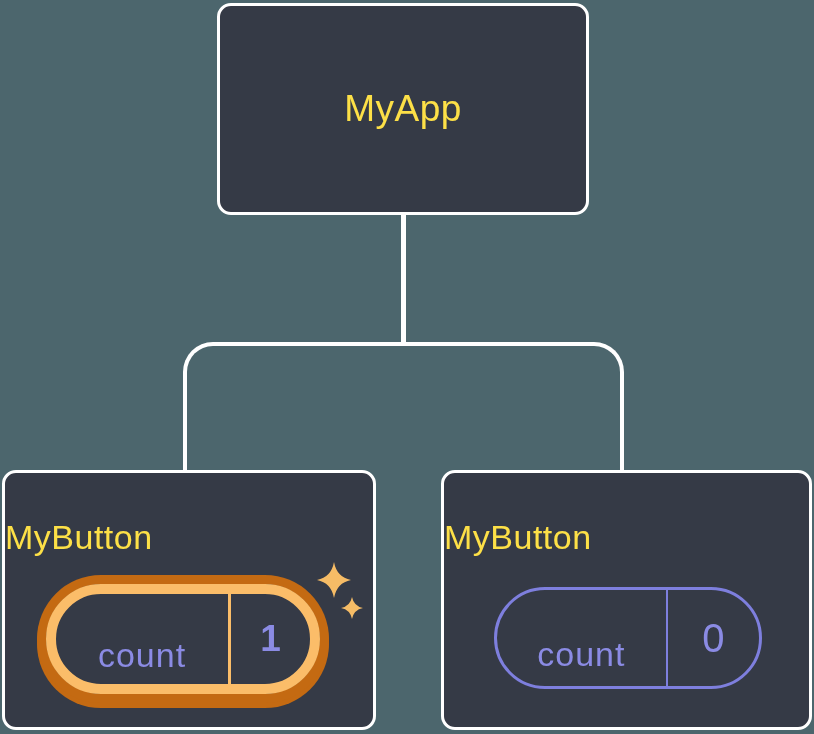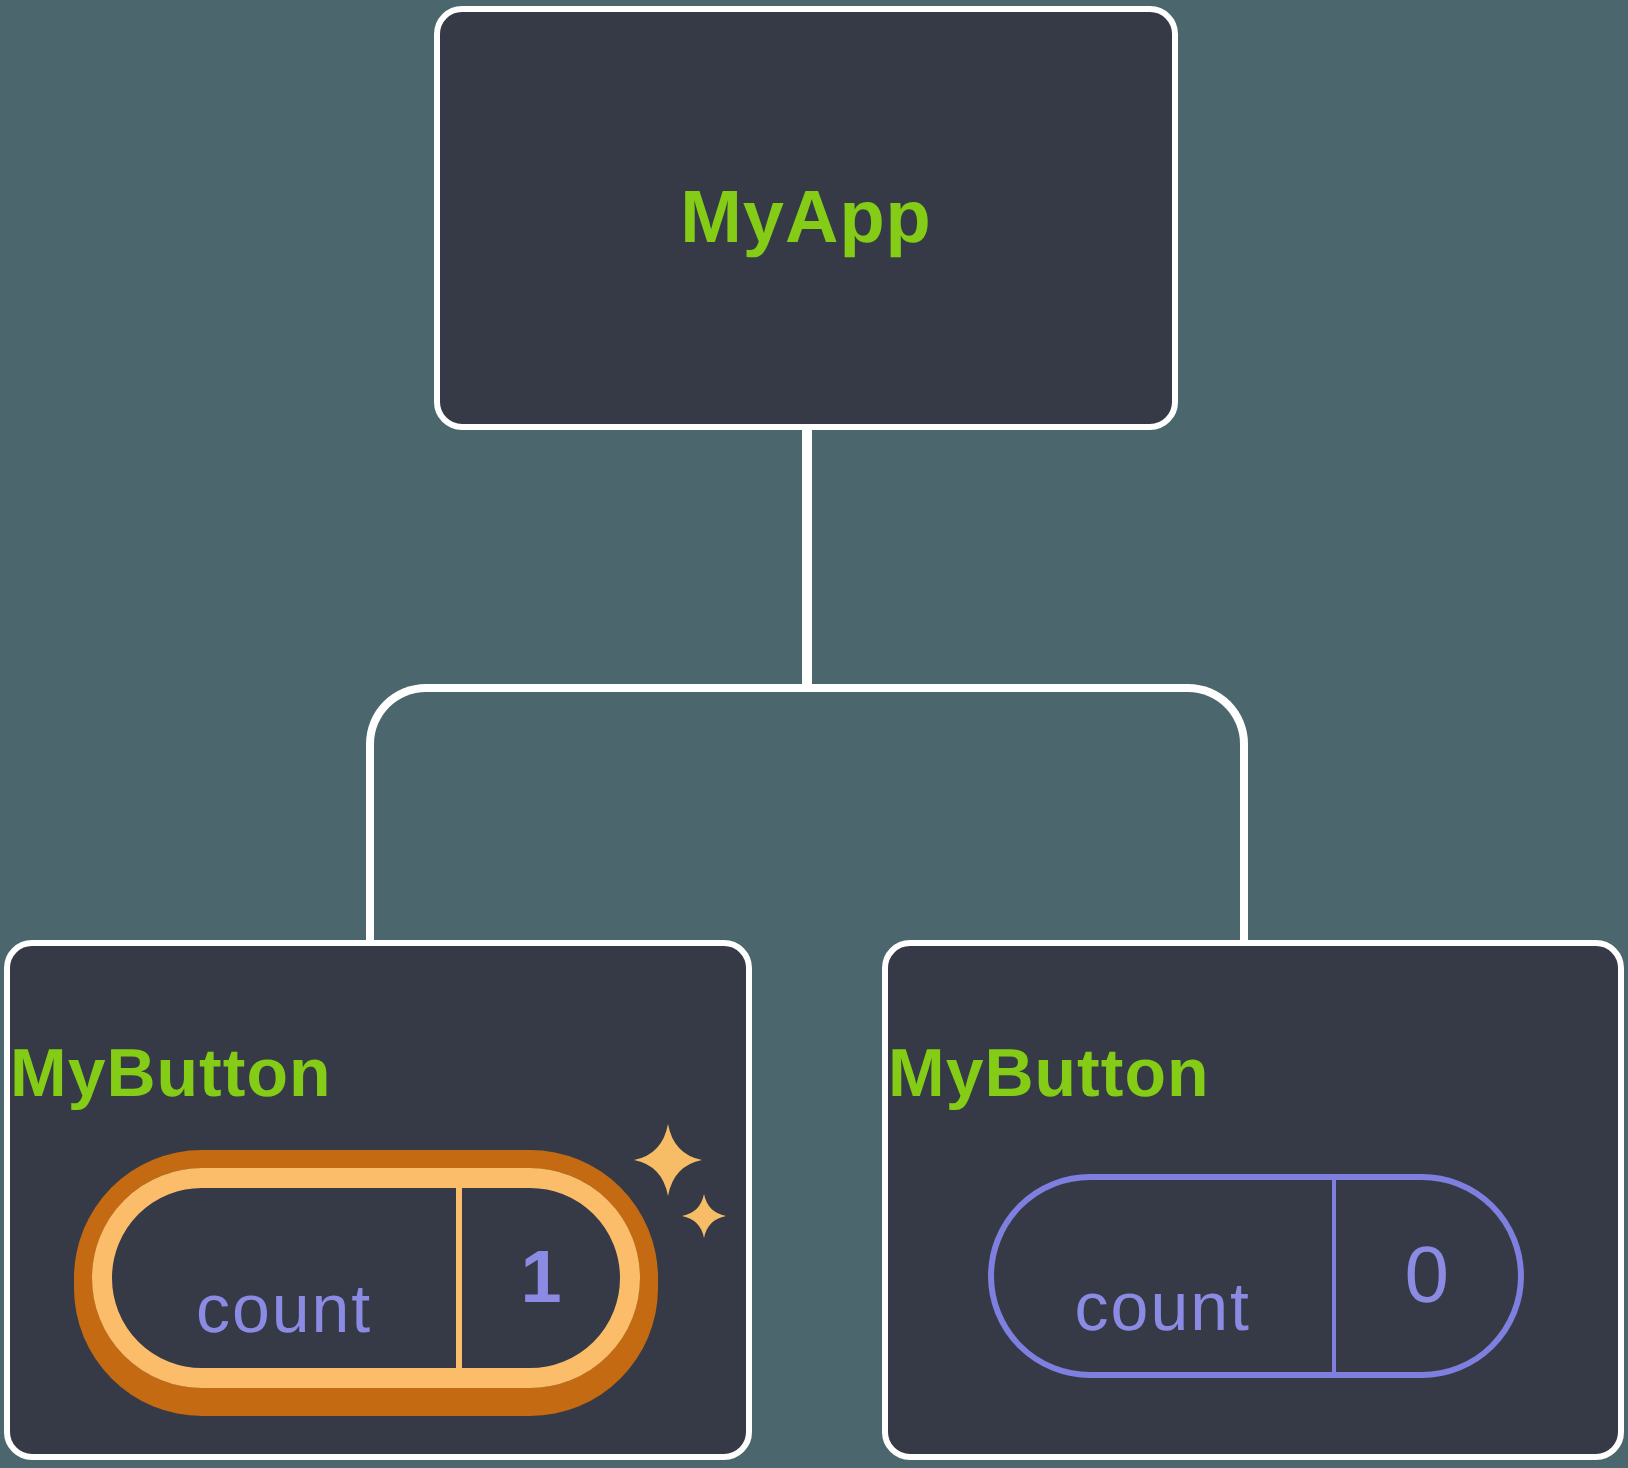--- a/index.html
+++ b/index.html
@@ -30,21 +30,21 @@
     border-radius:14px;
   }
   .node-root{
     left:217px;top:3px;width:372px;height:212px;
     display:flex;align-items:center;justify-content:center;
   }
   .node-root .node-label{font-size:37px;}
   .node-child-left{left:2px;top:470px;width:374px;height:260px;}
   .node-child-right{left:441px;top:470px;width:371px;height:260px;}
   .node-label{
-    color:#84cc16;font-weight:bold;font-size:34px;letter-spacing:0.5px;
+    color:#fde047;font-weight:normal;font-size:34px;letter-spacing:0.5px;
   }
   .child-title{
     position:absolute;left:0;right:0;top:45px;text-align:left;
   }
   
   .connector-stem{
     position:absolute;left:401px;top:214px;width:4.5px;height:132px;
     background:var(--connector);
   }
   .connector-branch{

